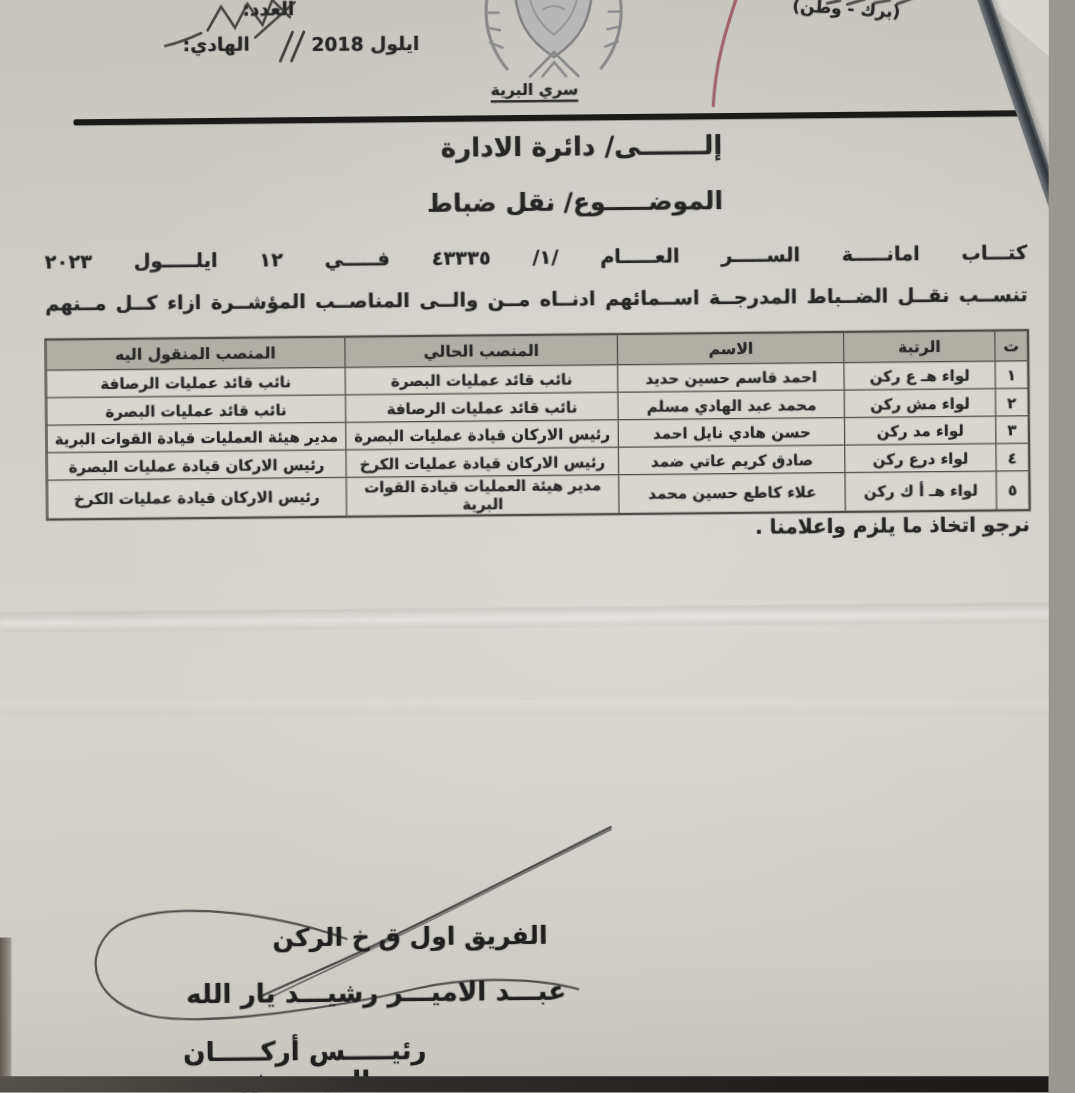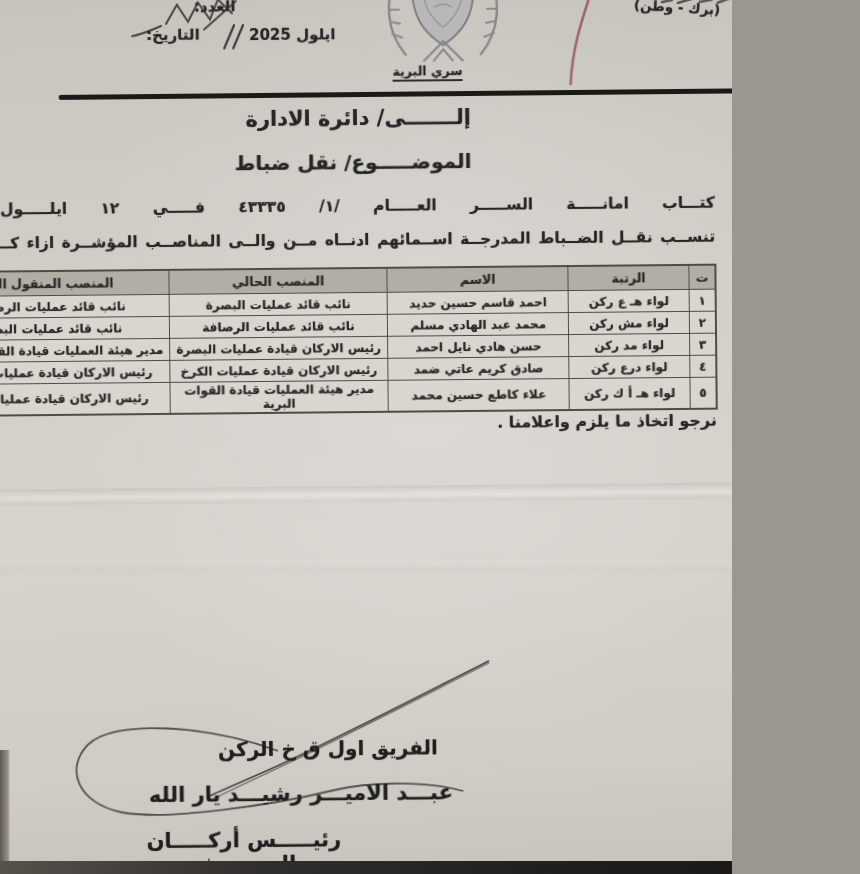--- a/index.html
+++ b/index.html
@@ -1,17 +1,17 @@
 <!DOCTYPE html>
 <html lang="ar"><head>
 <meta charset="utf-8">
 <style>
   html,body{margin:0;padding:0;background:#9a9791;}
   .photo{
-    position:relative;width:732px;height:874px;overflow:hidden;
+    position:relative;width:839px;height:874px;overflow:hidden;
     background:
       radial-gradient(ellipse at 58% 42%, rgba(255,255,255,.18), rgba(0,0,0,0) 60%),
       linear-gradient(178deg,#c7c4be 0%,#cfccc6 22%,#d4d1cb 48%,#d6d3cd 62%,#cfccc5 88%,#c6c3bd 100%);
     font-family:"DejaVu Sans",sans-serif;direction:ltr;
   }
   .content{position:absolute;inset:0;transform:rotate(-0.55deg);transform-origin:50% 50%;filter:blur(.2px);}
   .ar{direction:rtl;color:#262626;font-weight:bold;text-shadow:0 0 1px rgba(40,40,40,.5);}
   .abs{position:absolute;}
 
   .num-label{left:198px;top:-4px;font-size:15px;}
@@ -57,25 +57,25 @@
 </head>
 <body>
 
 <div class="photo">
   <div class="content">
 
     <div class="abs ar num-label">العدد:</div>
     <svg class="abs" style="left:118px;top:-4px" width="128" height="44" viewBox="0 0 128 44">
       <path d="M118,16 L104,2 L96,22 L84,5 L74,24 L63,7 L52,26 M47,28 C38,32 28,36 18,38 M90,32 L122,4" fill="none" stroke="#33312f" stroke-width="2" stroke-linecap="round" opacity=".85"></path>
     </svg>
-    <div class="abs ar date-label">التاريخ:</div>
+    <div class="abs ar date-label">الهادي:</div>
     <svg class="abs" style="left:221px;top:20px" width="32" height="32" viewBox="0 0 32 32">
       <path d="M7,27 L17,4 M16,27 L26,4" fill="none" stroke="#2e2c2a" stroke-width="2.2" stroke-linecap="round" opacity=".9"></path>
     </svg>
-    <div class="abs ar date-value">ايلول 2025</div>
+    <div class="abs ar date-value">ايلول 2018</div>
 
     <svg class="abs" style="left:382px;top:-34px" width="130" height="98" viewBox="0 0 130 98" opacity=".8">
       <path d="M65,8 L96,20 C96,50 86,66 65,80 C44,66 34,50 34,20 Z" fill="#b5b3b5" stroke="#6e6e72" stroke-width="2"></path>
       <path d="M65,18 C74,24 80,24 86,22 C84,40 78,52 65,62 C52,52 46,40 44,22 C50,24 56,24 65,18 Z" fill="none" stroke="#8a8a8e" stroke-width="1.5"></path>
       <path d="M58,34 C62,30 68,30 72,34 M56,42 C62,38 68,38 74,42" fill="none" stroke="#85858a" stroke-width="1.3"></path>
       <path d="M28,90 C8,66 6,34 20,8" fill="none" stroke="#77777b" stroke-width="2.4"></path>
       <path d="M102,90 C122,66 124,34 110,8" fill="none" stroke="#77777b" stroke-width="2.4"></path>
       <path d="M24,72 L14,68 M22,58 L12,56 M21,44 L11,44 M22,30 L13,26 M25,18 L17,12
                M106,72 L116,68 M108,58 L118,56 M109,44 L119,44 M108,30 L117,26 M105,18 L113,12" stroke="#7c7c80" stroke-width="2" stroke-linecap="round"></path>
       <path d="M45,96 L65,76 L85,96 M55,96 L65,84 L75,96" fill="none" stroke="#76767a" stroke-width="2"></path>

